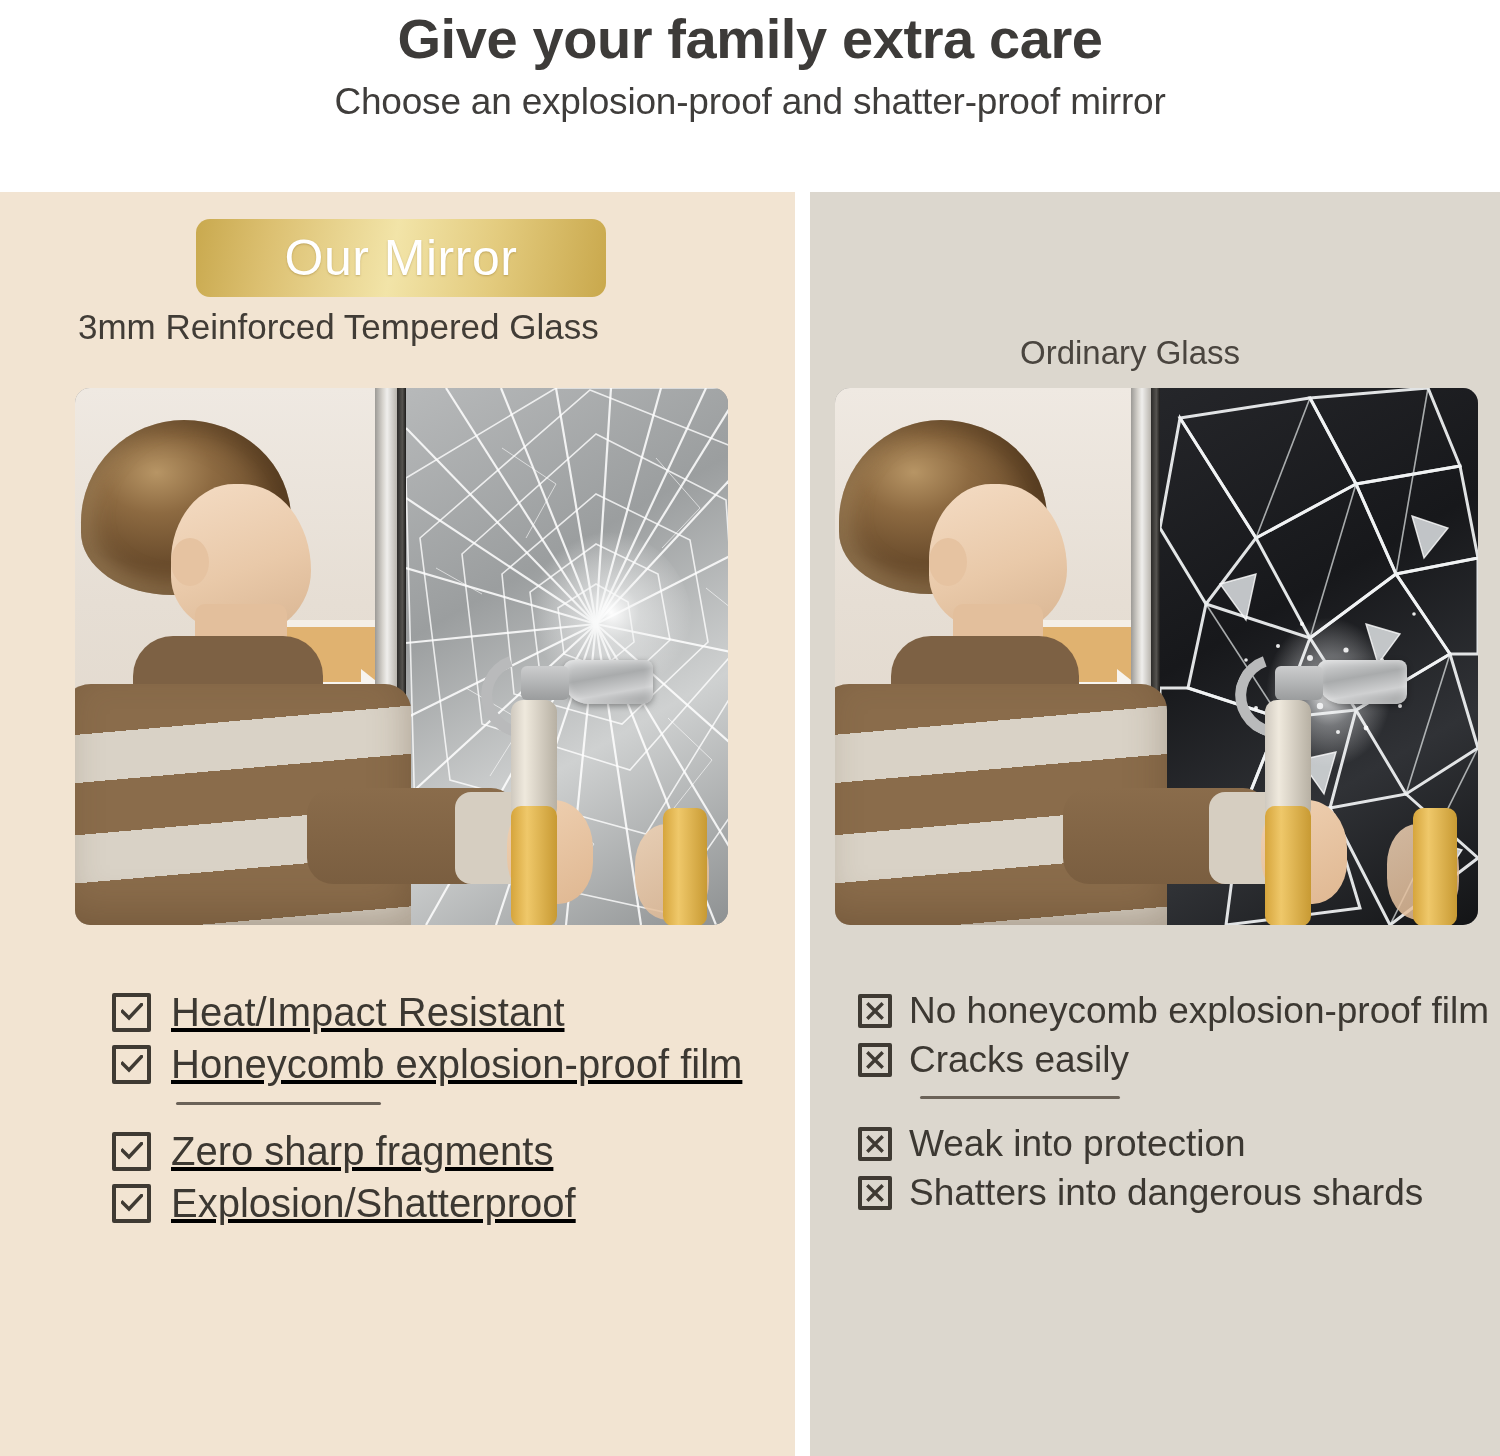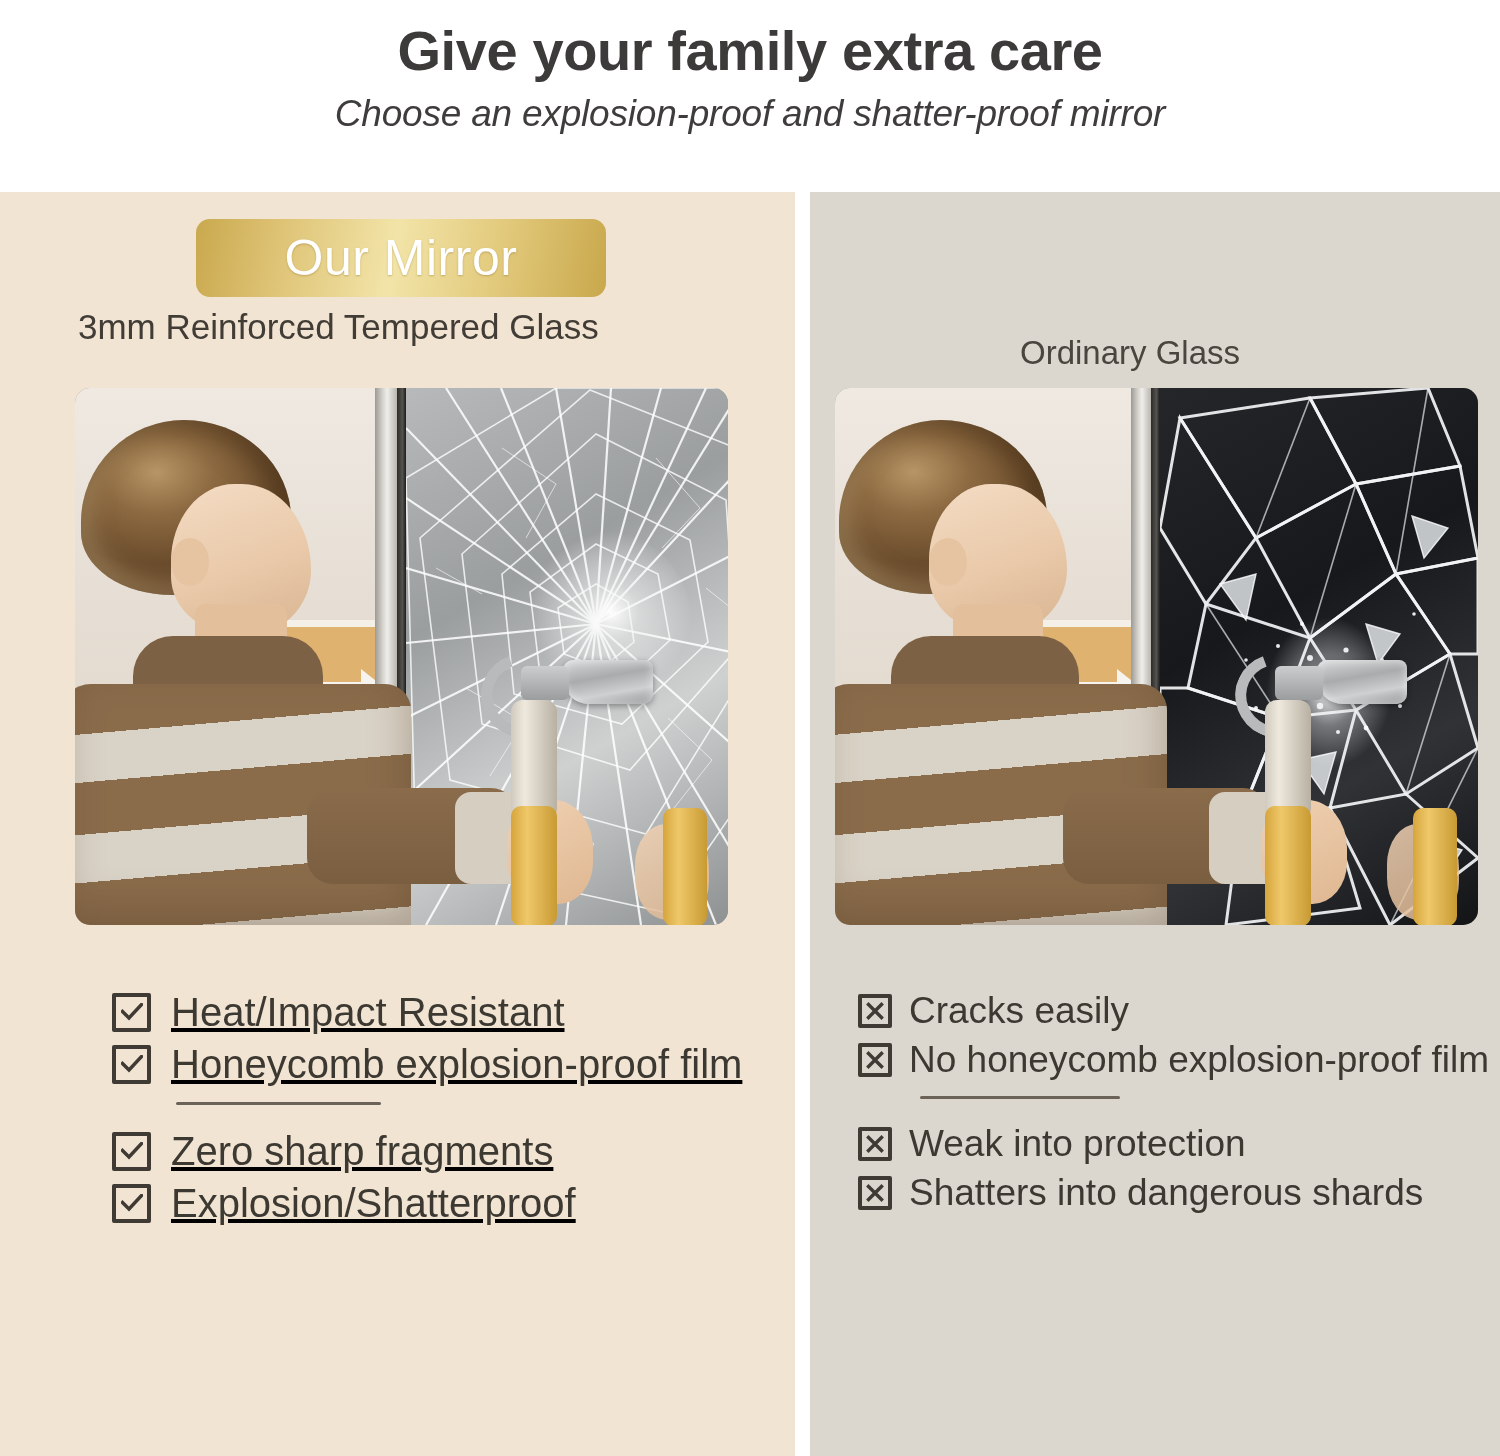--- a/index.html
+++ b/index.html
@@ -12,36 +12,35 @@
   }
   .page{position:relative;width:1500px;height:1456px;background:#fff;}
 
   
   .header{
     position:absolute;left:0;top:0;width:1500px;height:192px;
     background:#ffffff;
     display:flex;flex-direction:column;align-items:center;justify-content:flex-start;
   }
   .headline{
-    margin-top:20px;
+    margin-top:8px;
     font-size:56px;
     font-weight:600;
     color:#3d3b39;
     letter-spacing:-0.4px;
     line-height:1.12;
     white-space:nowrap;
   }
   .subheadline{
     margin-top:10px;
     font-size:37px;
     font-weight:400;
     color:#3f3d3b;
     letter-spacing:-0.2px;
     white-space:nowrap;
-    font-style:italic;
   }
 
   
   .panels{position:absolute;left:0;top:192px;width:1500px;height:1148px;}
   .panel{position:absolute;top:0;height:1264px;}
   .panel-left{left:0;width:795px;background:#f2e4d2;}
   .panel-right{left:810px;width:690px;background:#dcd7ce;}
 
   
   .badge{
@@ -507,29 +506,29 @@
         </div>
       </div>
 
       <div class="features feat-right">
         <div class="feat-row">
           <span class="box box-r">
             <svg width="18" height="18" viewBox="0 0 18 18">
                 <path d="M2.5 2.5 L15.5 15.5 M15.5 2.5 L2.5 15.5" stroke="#3f3a33" stroke-width="3.4" stroke-linecap="square"></path>
               </svg>
           </span>
-          <span class="feat-text-r">Cracks easily</span>
+          <span class="feat-text-r">No honeycomb explosion-proof film</span>
         </div>
         <div class="feat-row">
           <span class="box box-r">
             <svg width="18" height="18" viewBox="0 0 18 18">
                 <path d="M2.5 2.5 L15.5 15.5 M15.5 2.5 L2.5 15.5" stroke="#3f3a33" stroke-width="3.4" stroke-linecap="square"></path>
               </svg>
           </span>
-          <span class="feat-text-r">No honeycomb explosion-proof film</span>
+          <span class="feat-text-r">Cracks easily</span>
         </div>
 
         <div class="divider divider-r"></div>
 
         <div class="feat-row">
           <span class="box box-r">
             <svg width="18" height="18" viewBox="0 0 18 18">
                 <path d="M2.5 2.5 L15.5 15.5 M15.5 2.5 L2.5 15.5" stroke="#3f3a33" stroke-width="3.4" stroke-linecap="square"></path>
               </svg>
           </span>

